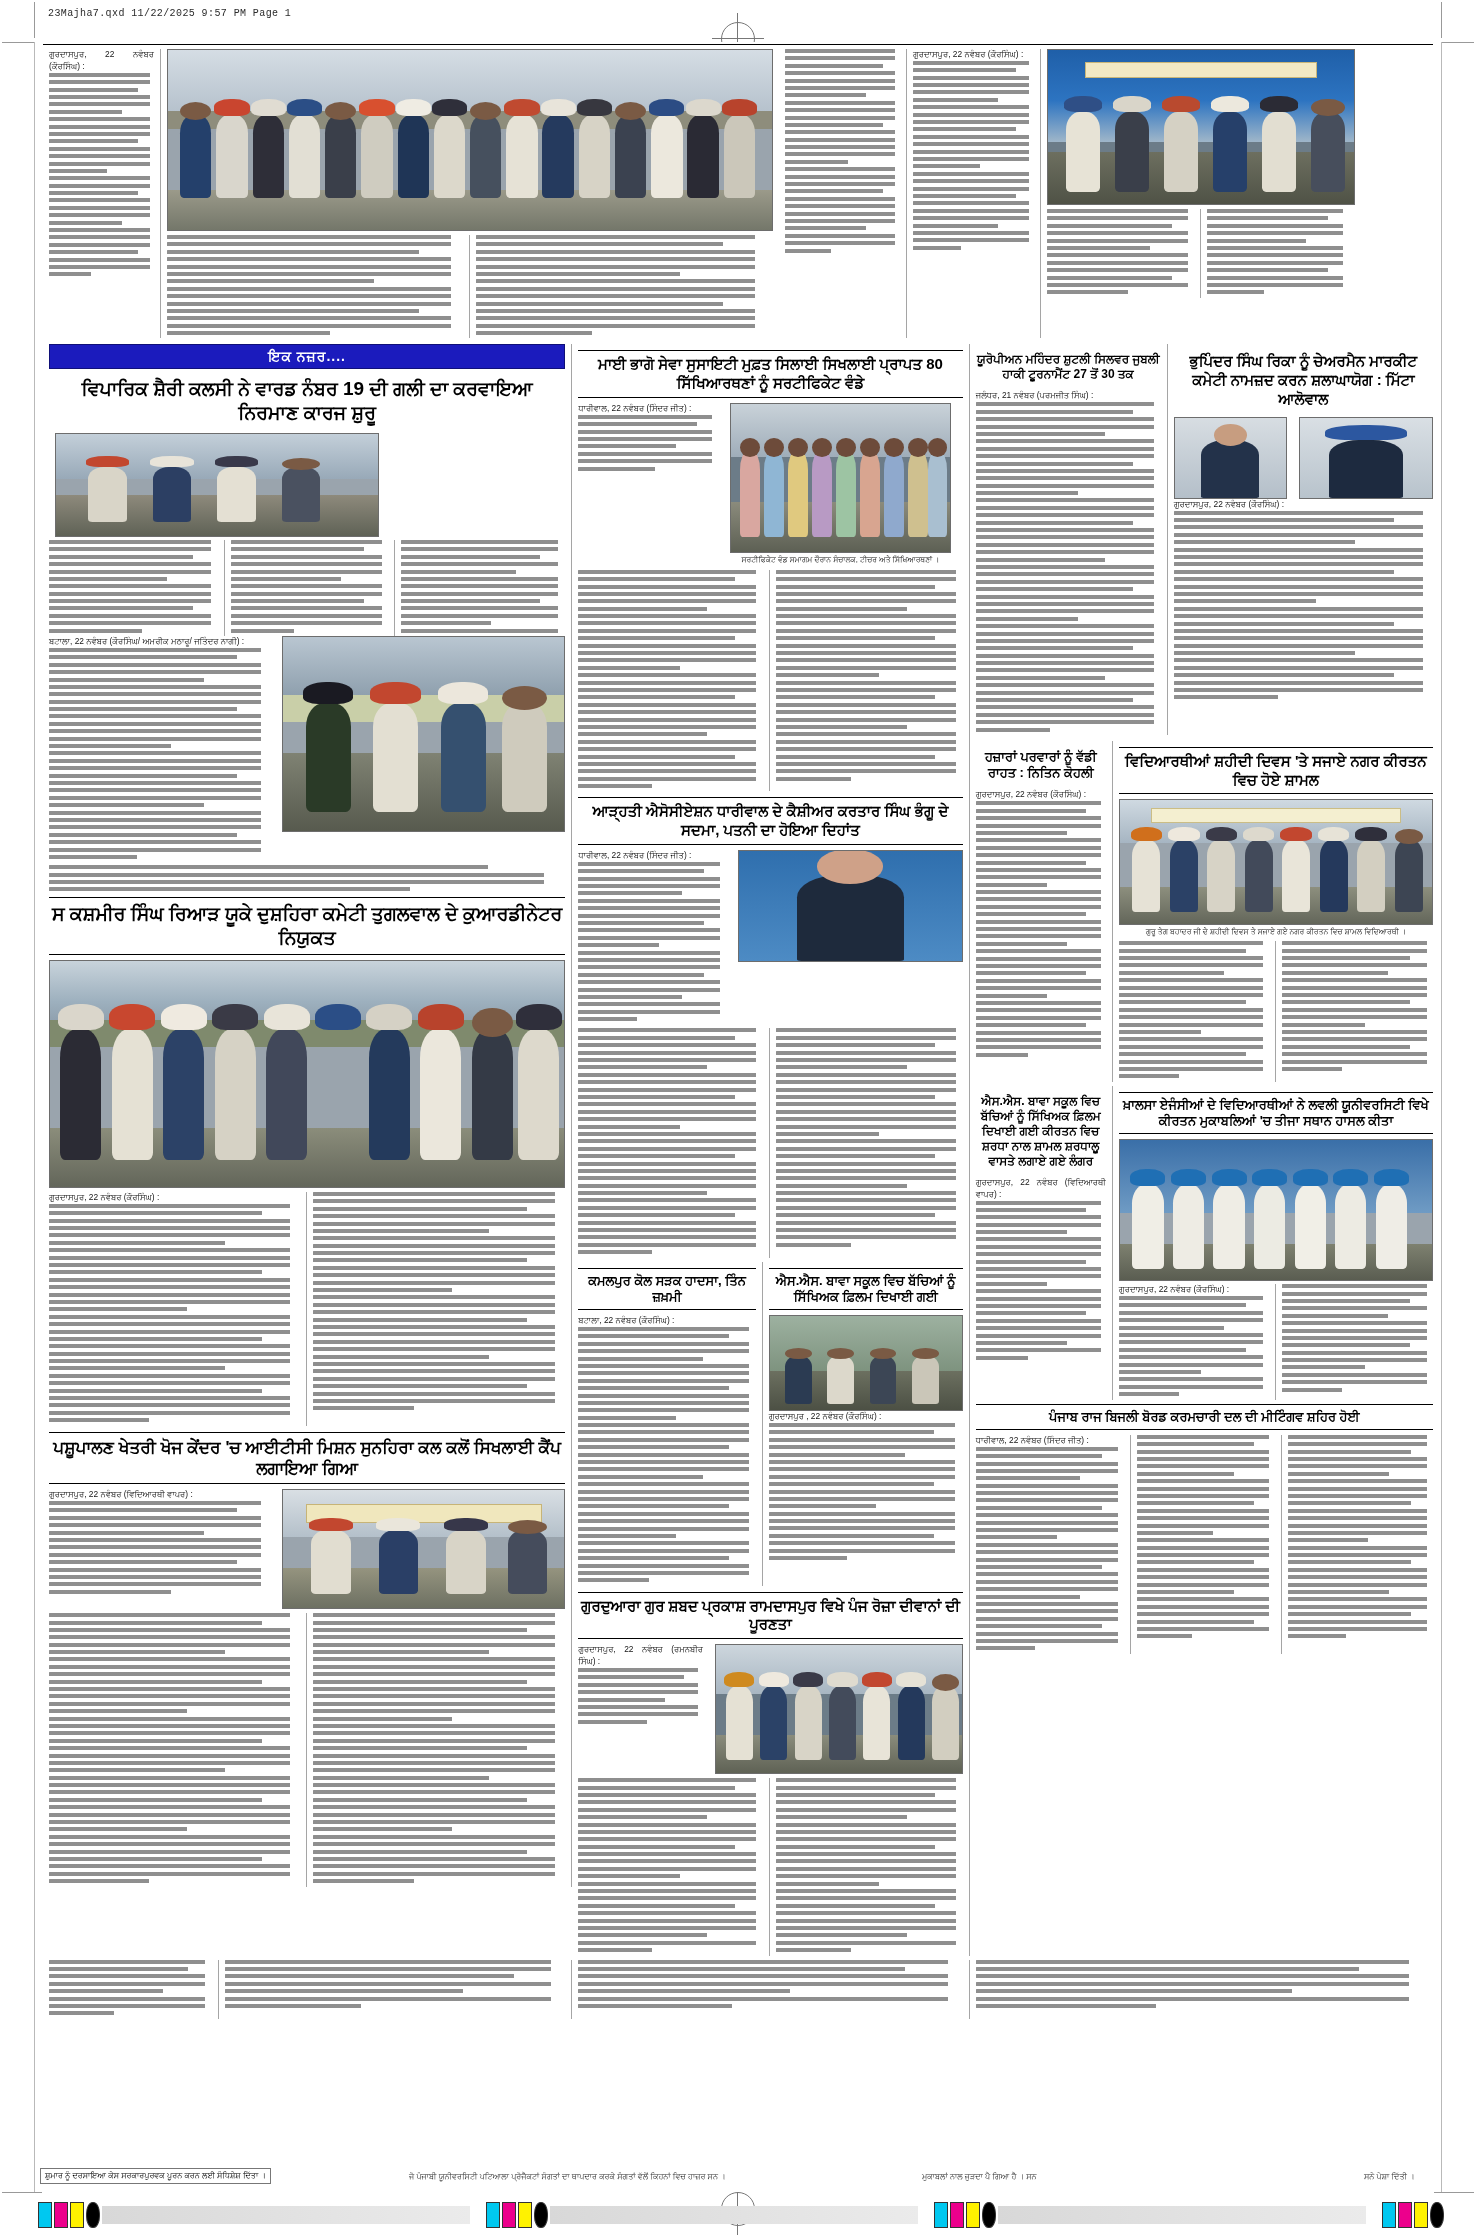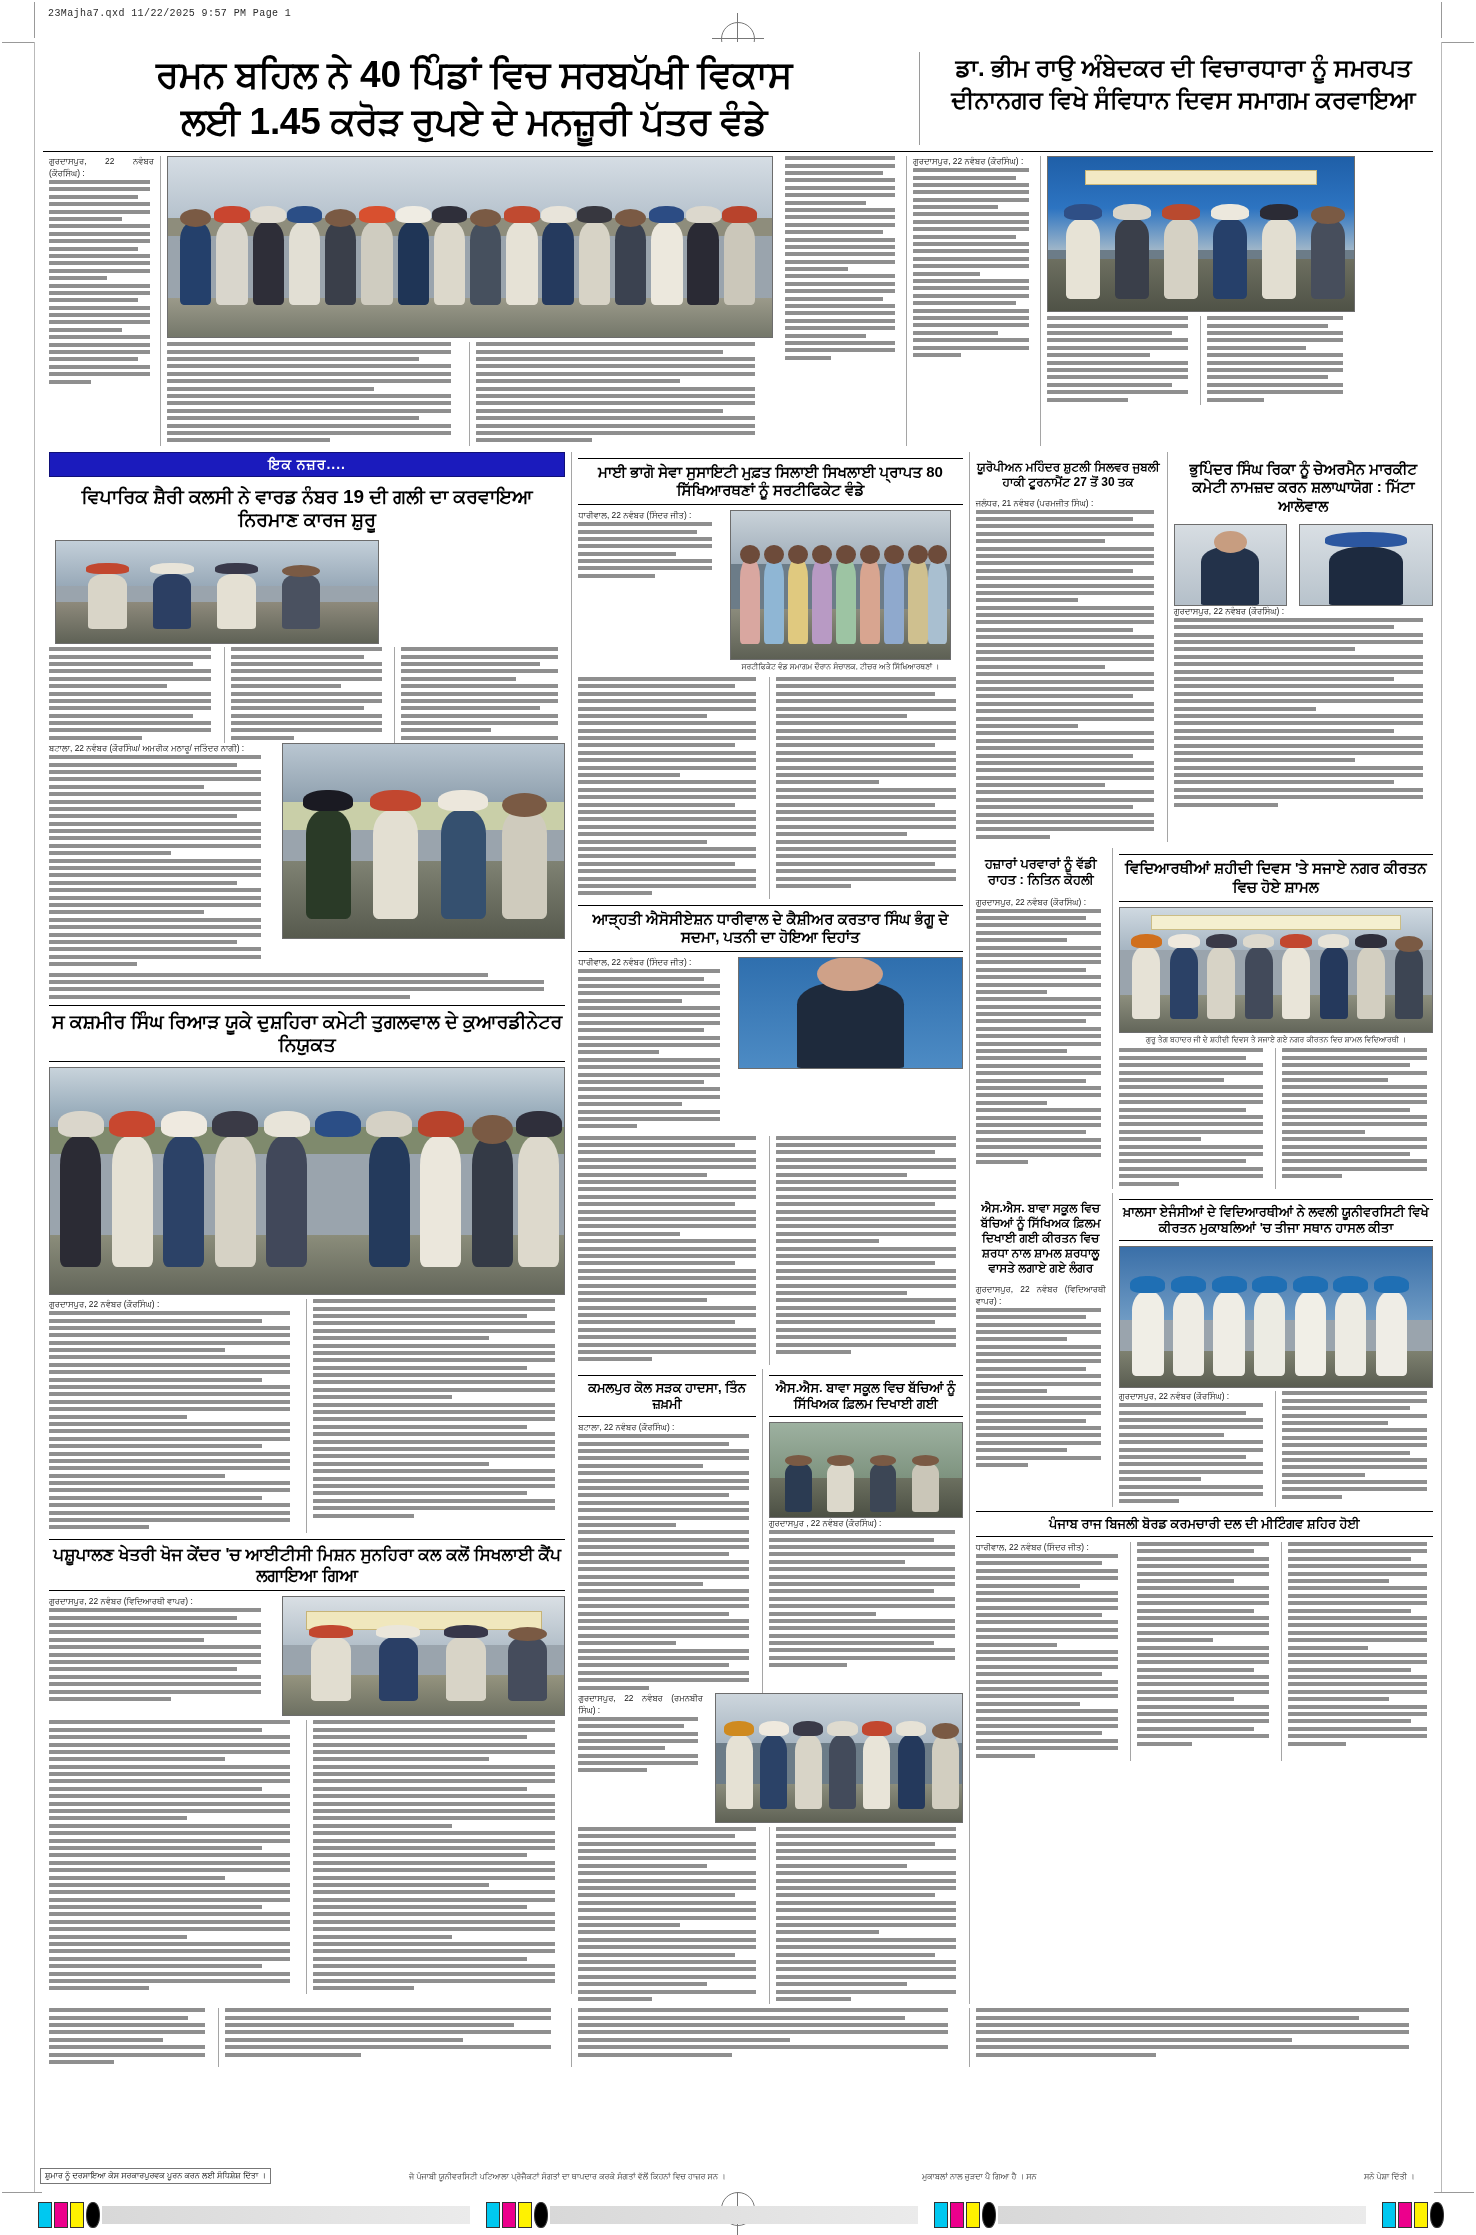--- a/index.html
+++ b/index.html
@@ -170,30 +170,20 @@
 <div class="crop-h" style="left:2px;  top:42px;  width:40px;"></div>
 <div class="crop-h" style="left:1434px;top:42px;  width:40px;"></div>
 <div class="crop-h" style="left:2px;  top:2192px; width:40px;"></div>
 <div class="crop-h" style="left:1434px;top:2192px; width:40px;"></div>
 <div class="crop-v" style="left:34px;  top:2px; height:36px;"></div>
 <div class="crop-v" style="left:1441px;top:2px; height:36px;"></div>
 
 <div class="page">
 
 
-  <div class="deck">
-    <div class="deck-left">
-      <div class="hl-xl">ਰਮਨ ਬਹਿਲ ਨੇ 40 ਪਿੰਡਾਂ ਵਿਚ ਸਰਬਪੱਖੀ ਵਿਕਾਸ</div>
-      <div class="hl-xl">ਲਈ 1.45 ਕਰੋੜ ਰੁਪਏ ਦੇ ਮਨਜ਼ੂਰੀ ਪੱਤਰ ਵੰਡੇ</div>
-    </div>
-    <div class="deck-right rule-col" style="padding-left:14px;">
-      <div class="hl-lg">ਡਾ. ਭੀਮ ਰਾਉ ਅੰਬੇਦਕਰ ਦੀ ਵਿਚਾਰਧਾਰਾ ਨੂੰ ਸਮਰਪਤ</div>
-      <div class="hl-lg">ਦੀਨਾਨਗਰ ਵਿਖੇ ਸੰਵਿਧਾਨ ਦਿਵਸ ਸਮਾਗਮ ਕਰਵਾਇਆ</div>
-    </div>
-  </div>
   <div style="margin:2px 8px 0 8px;" class="rule-thin"></div>
 
   <div class="cols" style="margin-top:4px;">
 
     <div class="col colsep" style="width:118px;">
       <div class="body-col">ਗੁਰਦਾਸਪੁਰ, 22 ਨਵੰਬਰ (ਕੌਰਸਿੰਘ) :</div>
       <div class="lines">
         <i></i>
           <i></i>
           <i class="s85"></i>
@@ -1132,20 +1122,21 @@
               <i></i>
               <i></i>
             <i class="s85"></i>
               <i></i>
               <i></i>
               <i class="s40"></i>
           </div>
         </div>
       </div>
 
+      <div class="sec-hd h15">ਗੁਰਦੁਆਰਾ ਗੁਰ ਸ਼ਬਦ ਪ੍ਰਕਾਸ਼ ਰਾਮਦਾਸਪੁਰ ਵਿਖੇ ਪੰਜ ਰੋਜ਼ਾ ਦੀਵਾਨਾਂ ਦੀ ਪੂਰਣਤਾ</div>
       <div class="cols" style="padding:0;">
         <div class="col" style="width:34%; padding-left:0;">
           <div class="body-col">ਗੁਰਦਾਸਪੁਰ,  22  ਨਵੰਬਰ (ਰਮਨਬੀਰ ਸਿੰਘ) :</div>
           <div class="lines">
             <i></i>
               <i class="s85"></i>
               <i></i>
               <i></i>
               <i class="s70"></i>
               <i></i>

